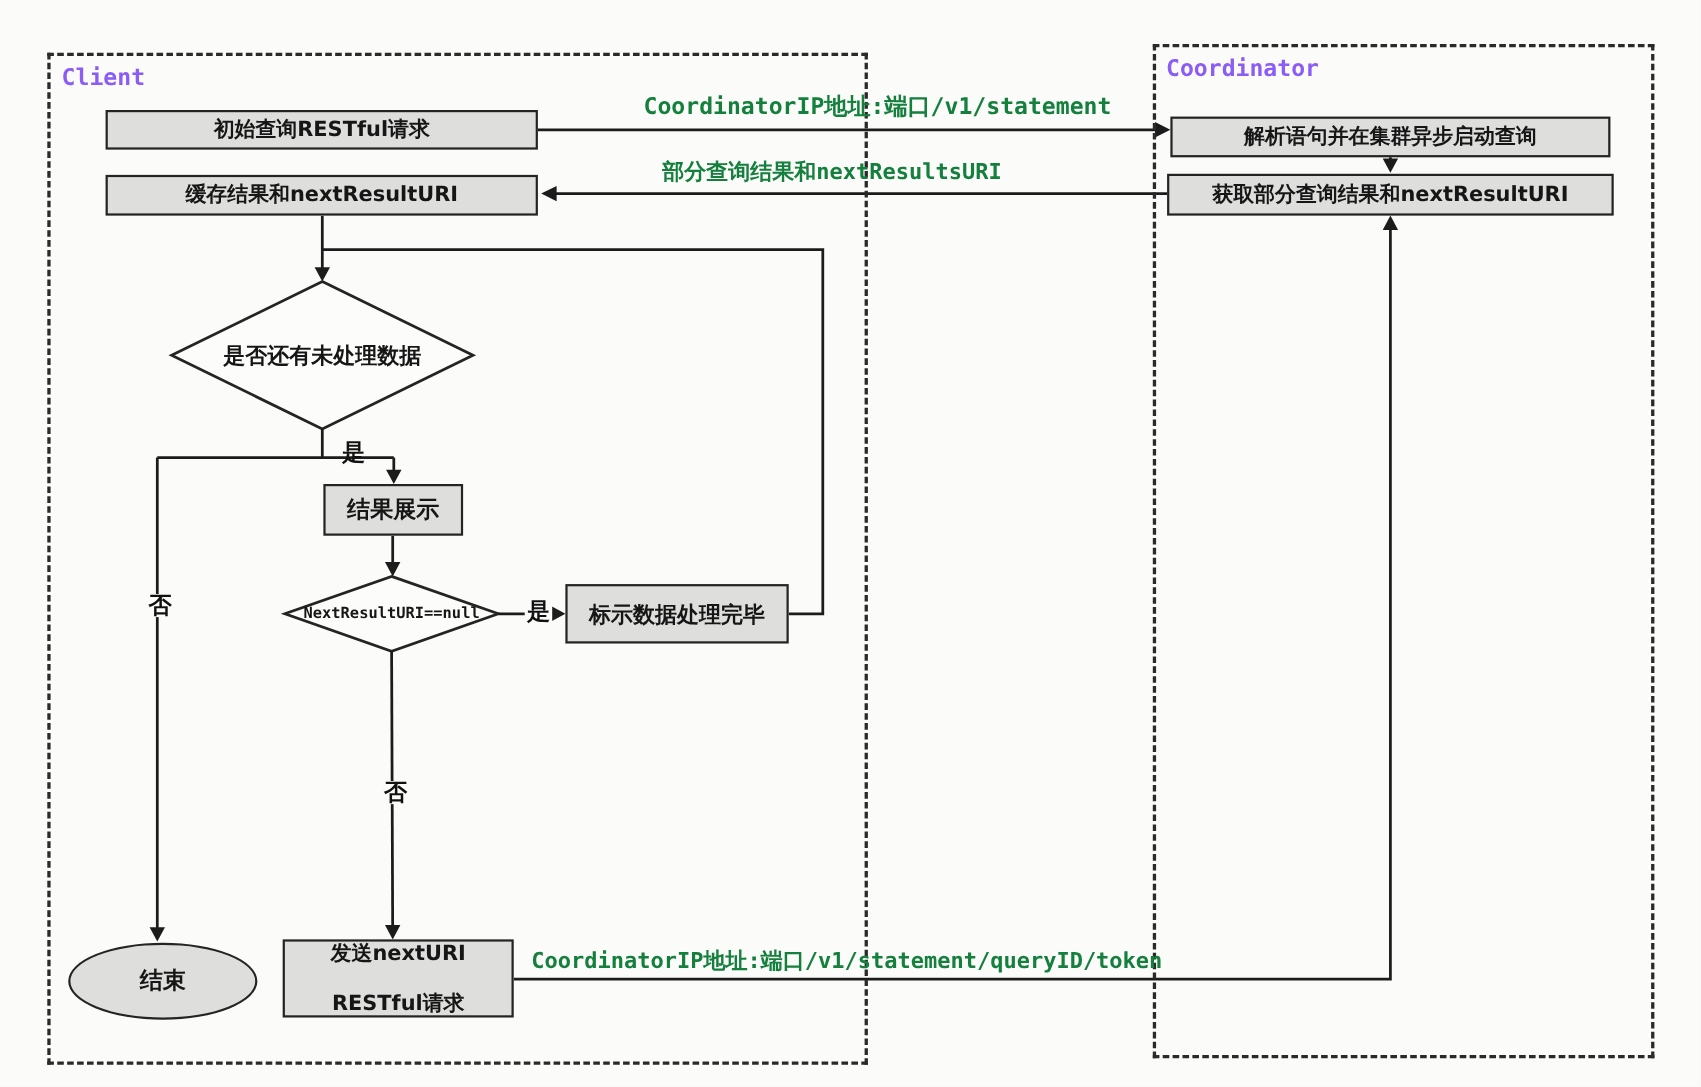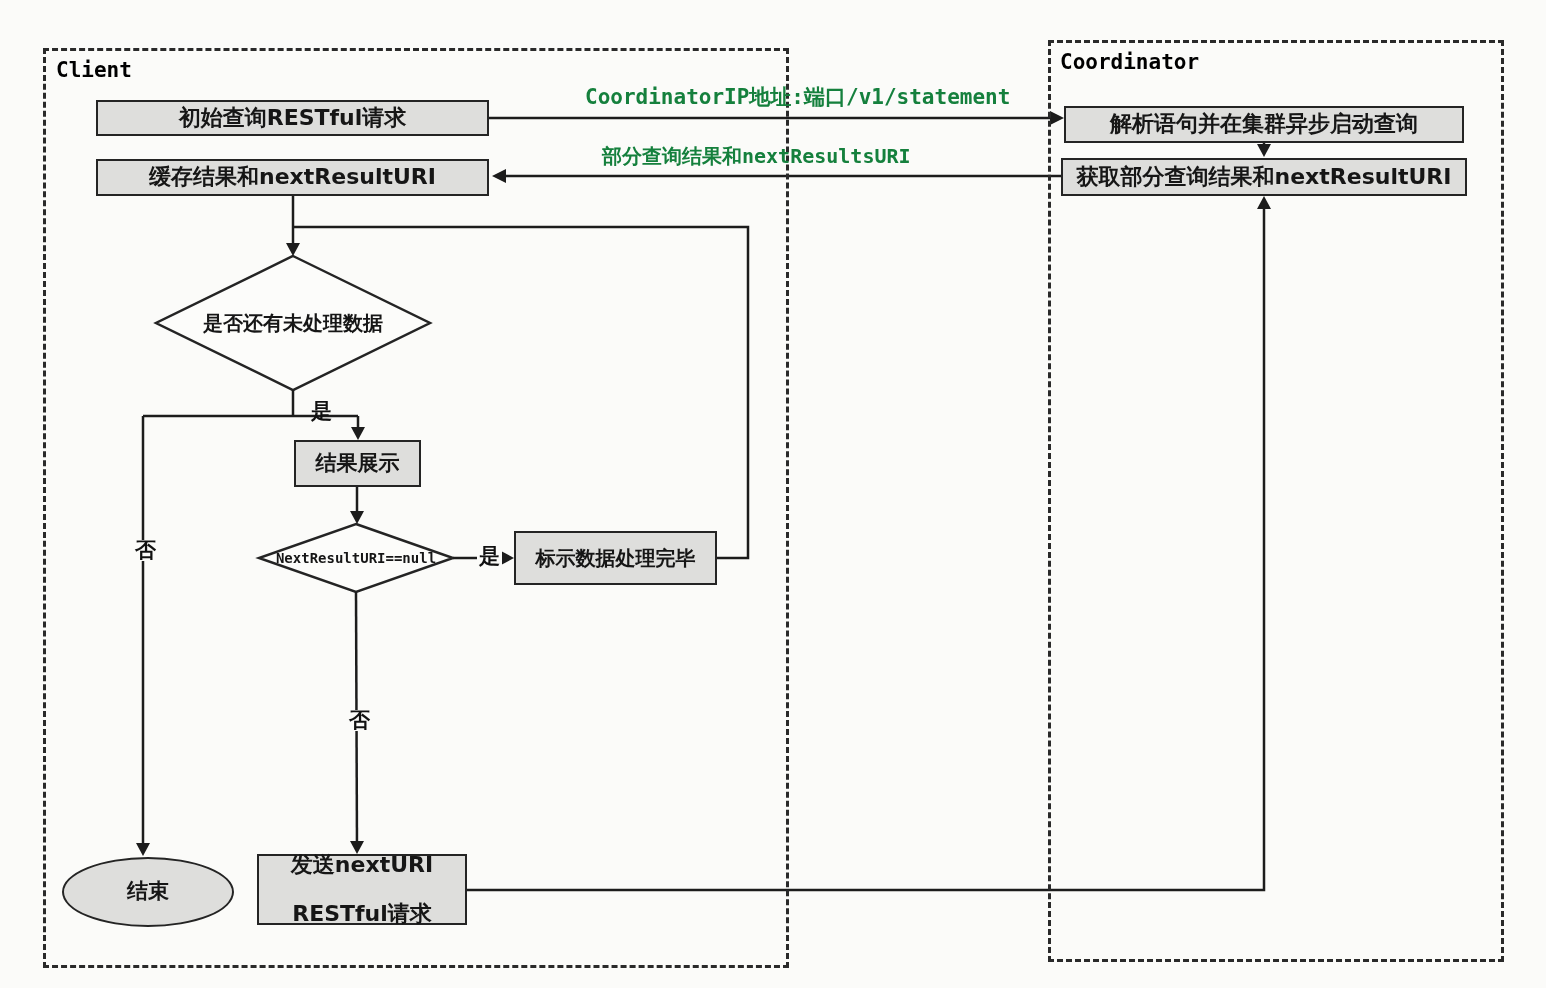--- a/index.html
+++ b/index.html
@@ -19,34 +19,34 @@
   .lane {
     position: absolute;
     border: 3px dashed #2a2a2a;
     box-sizing: border-box;
   }
   .lane-label {
     position: absolute;
     font-family: "DejaVu Sans Mono", monospace;
     font-weight: bold;
     font-size: 21px;
-    color: #000000;
+    color: #8b5cf6;
     white-space: nowrap;
   }
   .node {
     position: absolute;
     box-sizing: border-box;
     border: 2px solid #242424;
     background: #dededc;
     display: flex;
     align-items: center;
     justify-content: center;
     text-align: center;
     font-weight: bold;
-    font-size: 22px;
+    font-size: 19px;
     line-height: 1.2;
     white-space: nowrap;
   }
   .node.ellipse {
     border-radius: 50%;
     font-size: 21px;
   }
   .node.multiline { flex-direction: column; gap: 22px; }
   .diamond-label {
     position: absolute;
@@ -177,20 +177,21 @@
   <div class="node ellipse" style="left:62px; top:857px; width:172px; height:70px;text-align:right;">结束</div>
 
   <div class="diamond-label" style="left:173px; top:308px; width:240px; height:30px; font-size:20px;">是否还有未处理数据</div>
 
   <div class="diamond-label" style="left:266px; top:548px; width:180px; height:20px; font-size:14px; font-family:'DejaVu Sans Mono', monospace;">NextResultURI==null</div>
 
   <div class="edge-label" style="left:585px; top:83px; font-size:21px;">CoordinatorIP地址:端口/v1/statement</div>
 
   <div class="edge-label" style="left:602px; top:143px; font-size:20px;">部分查询结果和nextResultsURI</div>
 
+  <div class="edge-label" style="left:483px; top:860px; font-size:20px;">CoordinatorIP地址:端口/v1/statement/queryID/token</div>
 
   <div class="branch-label" style="left:309px; top:401px; background:transparent;">是</div>
 
   <div class="branch-label" style="left:133px; top:540px;">否</div>
 
   <div class="branch-label" style="left:477px; top:546px;">是</div>
 
   <div class="branch-label" style="left:347px; top:710px;">否</div>
 
 </div>

